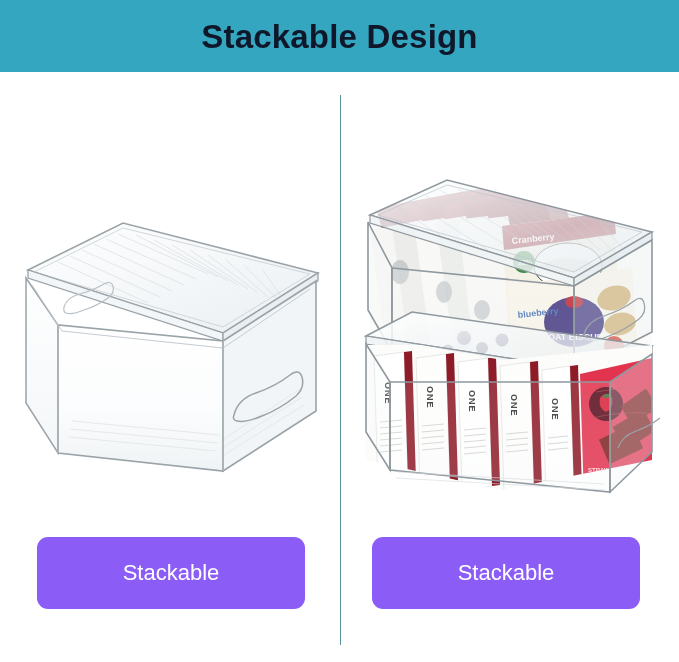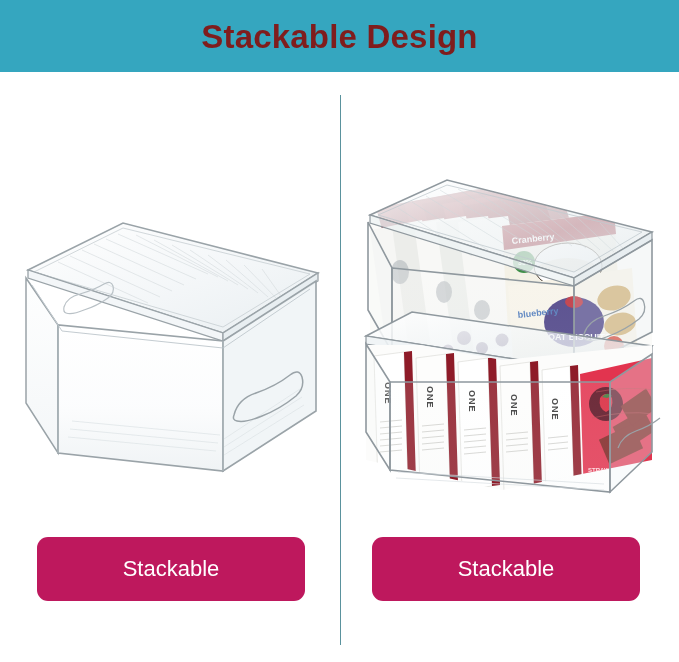--- a/index.html
+++ b/index.html
@@ -24,21 +24,21 @@
     position: absolute;
     left: 0; top: 0;
     width: 679px;
     height: 72px;
     background: #35a6bf;
     display: flex;
     align-items: center;
     justify-content: center;
   }
   .header-title {
-    color: #7f1d1d;
+    color: #0f172a;
     font-size: 33px;
     font-weight: bold;
     letter-spacing: 0.2px;
     line-height: 1;
     white-space: nowrap;
   }
 
   
   .divider {
     position: absolute;
@@ -55,22 +55,22 @@
     position: absolute;
     top: 72px;
     height: 590px;
   }
   .panel-left  { left: 0;     width: 340px; }
   .panel-right { left: 340px; width: 339px; }
 
   
   .caption-pill {
     position: absolute;
-    height: 64px;
-    background: #be185d;
+    height: 72px;
+    background: #8b5cf6;
     border-radius: 11px;
     display: flex;
     align-items: center;
     justify-content: center;
     text-align: left;
   }
   .caption-pill-left  { left: 37px;  top: 537px; width: 268px; }
   .caption-pill-right { left: 372px; top: 537px; width: 268px; }
   .caption-text {
     color: #ffffff;

